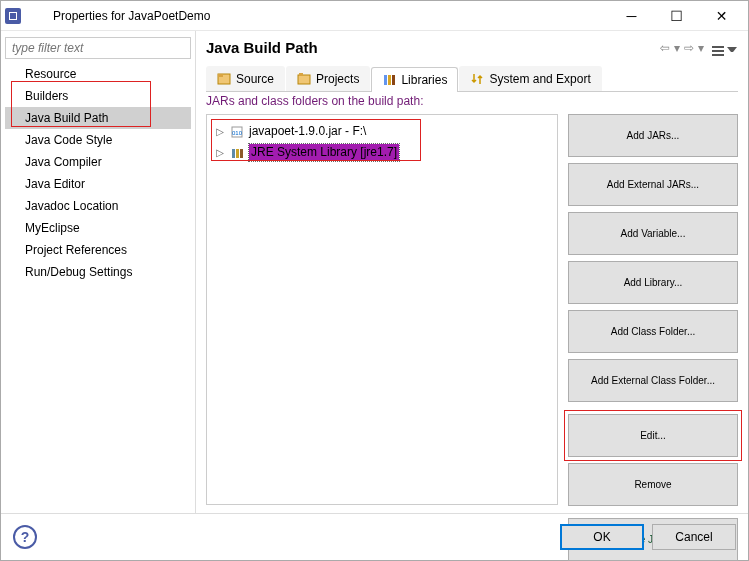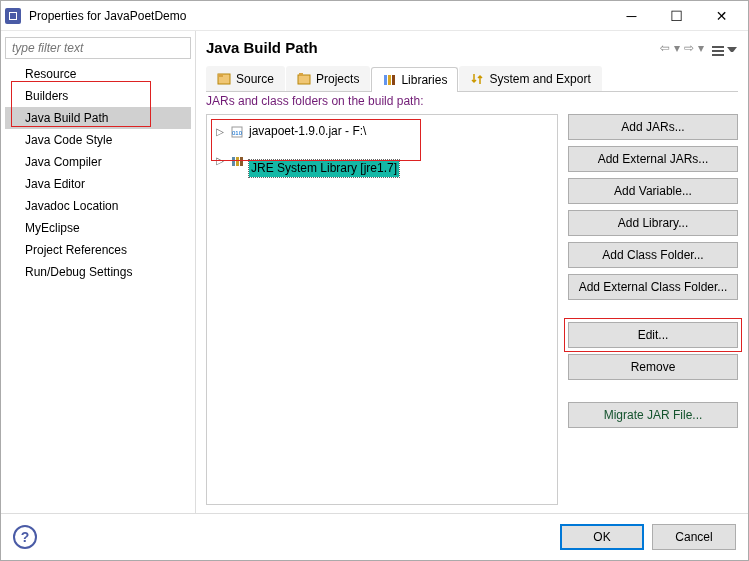--- a/index.html
+++ b/index.html
@@ -1,20 +1,20 @@
 <!DOCTYPE html>
 <html><head>
   <meta charset="utf-8">
   <style>
     * { box-sizing: border-box; margin: 0; padding: 0; }
     body { font-family: "Segoe UI", Tahoma, sans-serif; font-size: 12px; background: #fff; color: #000; width: 749px; height: 561px; overflow: hidden; }
     
     .window { width: 749px; height: 561px; border: 1px solid #aaa; display: flex; flex-direction: column; background: #fff; position: relative; }
     
-    .titlebar { height: 30px; display: flex; align-items: center; padding: 0 4px; background: #fff; border-bottom: 1px solid #e8e8e8; }
+    .titlebar { height: 30px; display: flex; align-items: center; padding: 0 4px; background: #fff; border-bottom: 1px solid #e8e8e8; gap: 24px; }
     .titlebar-icon { width: 16px; height: 16px; background: #4a5ba6; margin-right: 8px; display: inline-flex; align-items: center; justify-content: center; color: #fff; font-size: 10px; border-radius: 2px; }
     .titlebar-title { flex: 1; font-size: 12px; }
     .win-controls { display: flex; }
     .win-btn { width: 45px; height: 28px; display: flex; align-items: center; justify-content: center; font-size: 14px; cursor: pointer; }
     
     .body { flex: 1; display: flex; min-height: 0; }
     
     .left-pane { width: 195px; border-right: 1px solid #ddd; display: flex; flex-direction: column; padding: 6px 4px; }
     .filter-input { width: 100%; padding: 3px 6px; border: 1px solid #ccc; font-size: 12px; color: #888; font-style: italic; margin-bottom: 4px; }
     .cat-list { display: flex; flex-direction: column; }
@@ -32,27 +32,27 @@
     .tab { padding: 5px 10px; border: 1px solid transparent; border-bottom: none; display: flex; align-items: center; gap: 5px; cursor: pointer; background: #f4f4f4; margin-right: 1px; border-radius: 3px 3px 0 0; }
     .tab.active { background: #fff; border-color: #ccc; position: relative; top: 1px; }
     .tab-icon { width: 14px; height: 14px; display: inline-block; }
     .tab-icon svg { width: 14px; height: 14px; }
     
     .sub-label { margin-bottom: 6px; color: #701a75; }
     
     .main-area { display: flex; gap: 10px; flex: 1; min-height: 0; }
     .tree { flex: 1; border: 1px solid #ccc; background: #fff; padding: 6px; position: relative; overflow: hidden; }
     .tree-item { display: flex; align-items: center; gap: 4px; padding: 2px 2px; cursor: pointer; line-height: 17px; }
-    .tree-item.selected .tree-label { background: #14b8a6; outline: 1px dotted #666; padding: 0 2px; margin-top: 16px; }
+    .tree-item.selected .tree-label { background: #a21caf; outline: 1px dotted #666; padding: 0 2px; }
     .tree-caret { width: 10px; color: #666; font-size: 10px; display: inline-block; text-align: center; }
     .tree-ico { width: 16px; height: 14px; display: inline-flex; align-items: center; justify-content: center; }
     .tree-highlight { border: 1px solid #d22; position: absolute; pointer-events: none; }
     
     .btn-col { width: 170px; display: flex; flex-direction: column; gap: 6px; }
-    .side-btn { width: 100%; padding: 5px 4px; border: 1px solid #adadad; background: #e1e1e1; font-size: 12px; cursor: pointer; }
+    .side-btn { width: 100%; padding: 15px 4px; border: 1px solid #adadad; background: #e1e1e1; font-size: 10px; cursor: pointer; }
     .side-btn:disabled { color: #14532d; cursor: default; }
     .side-btn.highlighted { outline: 1px solid #d22; outline-offset: 3px; }
     .btn-gap { height: 10px; }
     
     .footer { border-top: 1px solid #ddd; padding: 10px 12px; display: flex; align-items: center; }
     .help-icon { width: 24px; height: 24px; border: 2px solid #4a5ba6; border-radius: 50%; display: flex; align-items: center; justify-content: center; color: #4a5ba6; font-weight: bold; font-size: 14px; cursor: pointer; }
     .footer-btns { margin-left: auto; display: flex; gap: 8px; }
     .footer-btn { width: 84px; padding: 5px 4px; border: 1px solid #adadad; background: #e1e1e1; font-size: 12px; cursor: pointer; }
     .footer-btn.primary { border: 2px solid #0078d7; padding: 4px 3px; }
     

